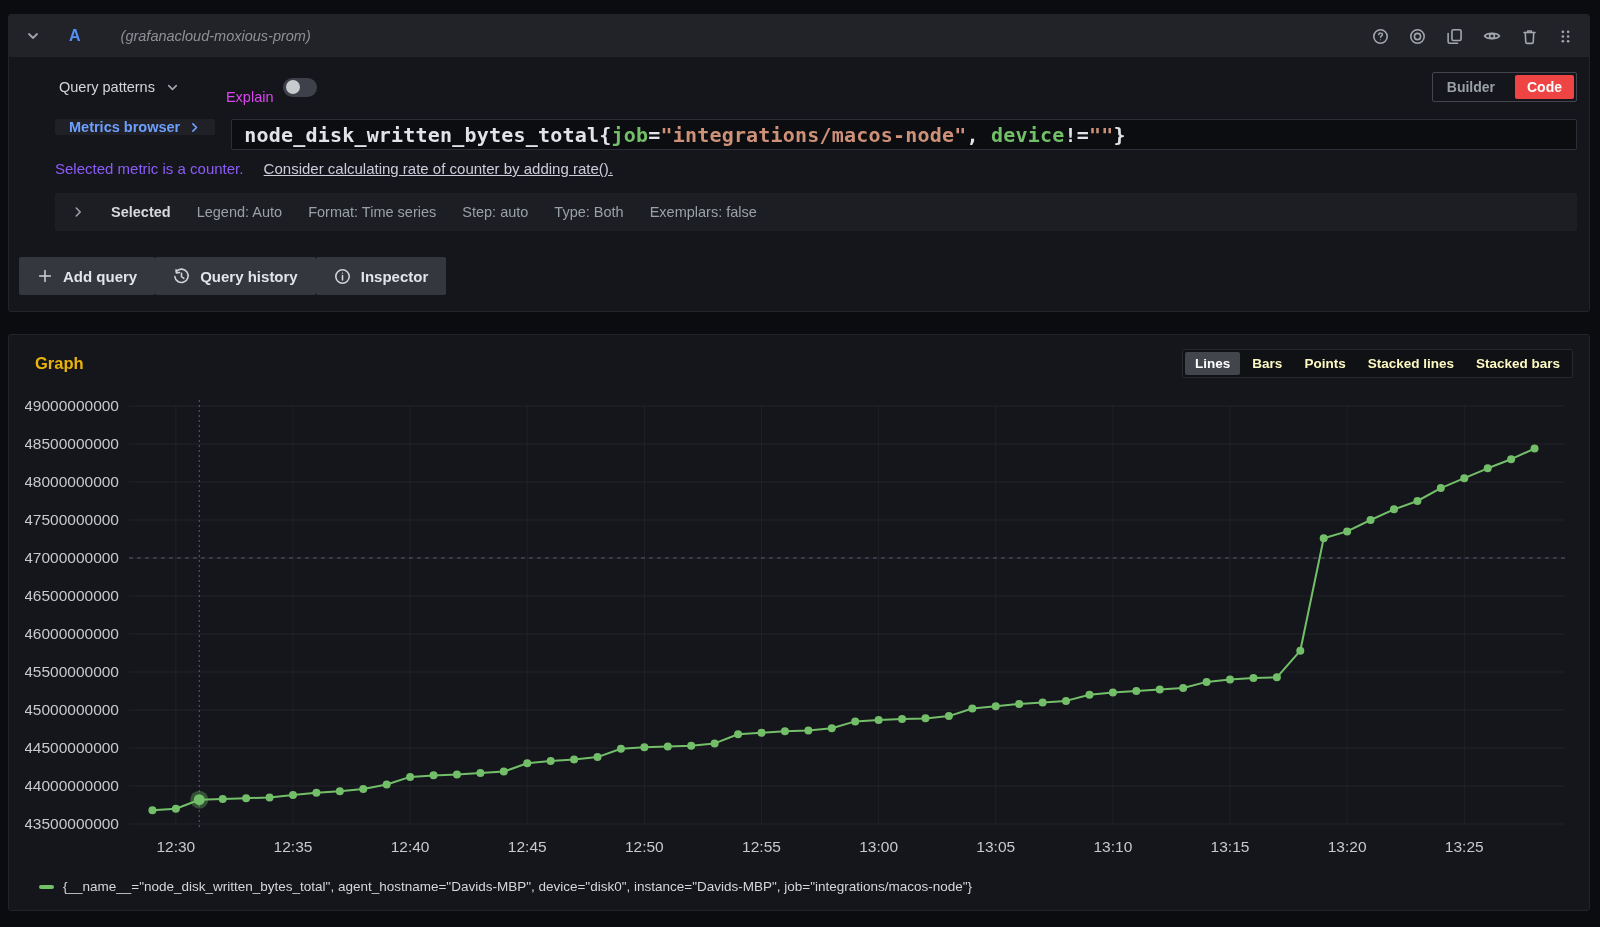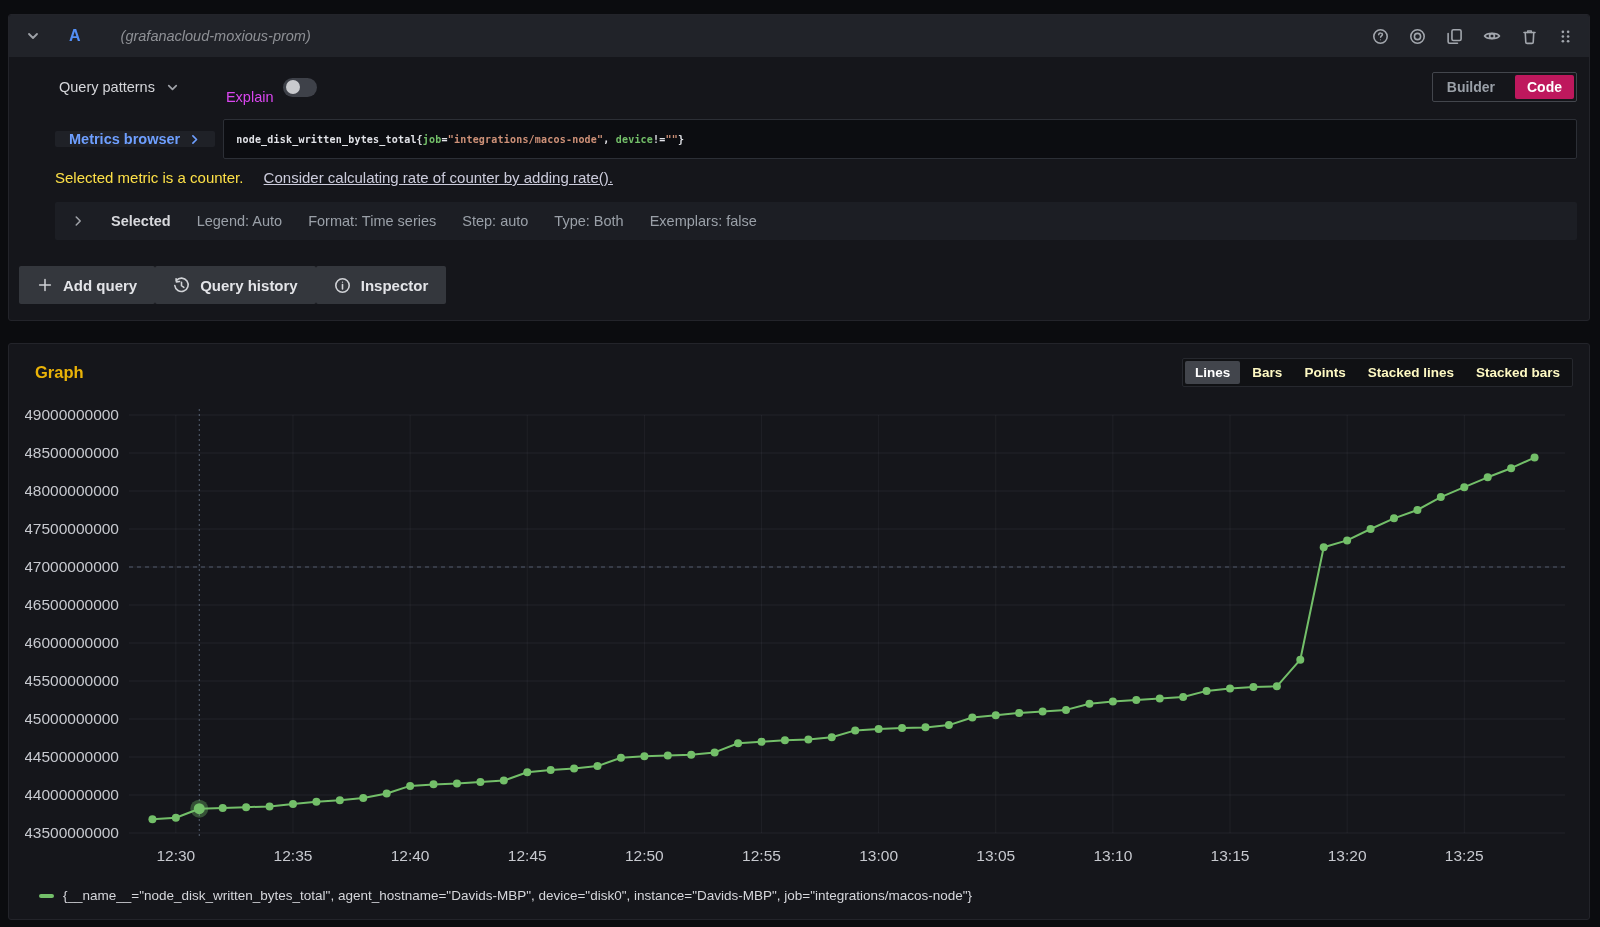--- a/index.html
+++ b/index.html
@@ -45,40 +45,40 @@
     border-radius:50%; background:#c9cace;
   }
   .mode-group {
     margin-left:auto; display:flex; align-items:center;
     border:1px solid #43464d; border-radius:2px; padding:2px; gap:8px;
   }
   .mode-group .mode {
     padding:4px 12px; font-size:14px; font-weight:bold; color:#9aa0a8;
     border-radius:2px; cursor:pointer;
   }
-  .mode-group .mode.selected { background:#be185d; color:#ffffff; }
-
-  .code-row { display:flex; align-items:center; gap:8px; padding-left:8px; }
+  .mode-group .mode.selected { background:#ef4444; color:#ffffff; }
+
+  .code-row { display:flex; align-items:flex-start; gap:16px; padding-left:8px; }
   .metrics-browser {
     display:flex; align-items:center; gap:8px;
     background:#1f2127; border-radius:2px; padding:0 14px;
     color:#6e9fff; font-weight:bold; font-size:14.5px; cursor:pointer;
     white-space:nowrap;
   }
   .metrics-browser .chev { display:flex; color:#6e9fff; }
   .code-editor {
     flex:1; background:#0c0d11; border:1px solid #2c2f36; border-radius:2px;
-    display:flex; align-items:center; padding:0 12px; height:40px;
+    display:flex; align-items:center; padding:0 12px; height:31px;
     font-family:"DejaVu Sans Mono","Liberation Mono",monospace;
-    font-size:10px; font-weight:bold; letter-spacing:0.2px;
+    font-size:20px; font-weight:bold; letter-spacing:0.2px;
     white-space:pre; cursor:text;
   }
 
   .warning-row { padding-left:8px; margin:10px 0 16px; font-size:15px; }
-  .warning-text { color:#fde047; }
+  .warning-text { color:#8b5cf6; }
   .warning-link { color:#ccccdc; text-decoration:underline; cursor:pointer; margin-left:16px; }
 
   .options-bar {
     margin-left:8px; height:38px; background:#1c1e24; border-radius:2px;
     display:flex; align-items:center; padding:0 16px; gap:26px;
   }
   .options-bar .chev { color:#9fa2a8; display:flex; cursor:pointer; }
   .options-label { font-weight:bold; font-size:14.5px; color:#d8d9dd; cursor:pointer; }
   .option-item { color:#9aa0a8; font-size:14.5px; }
 

